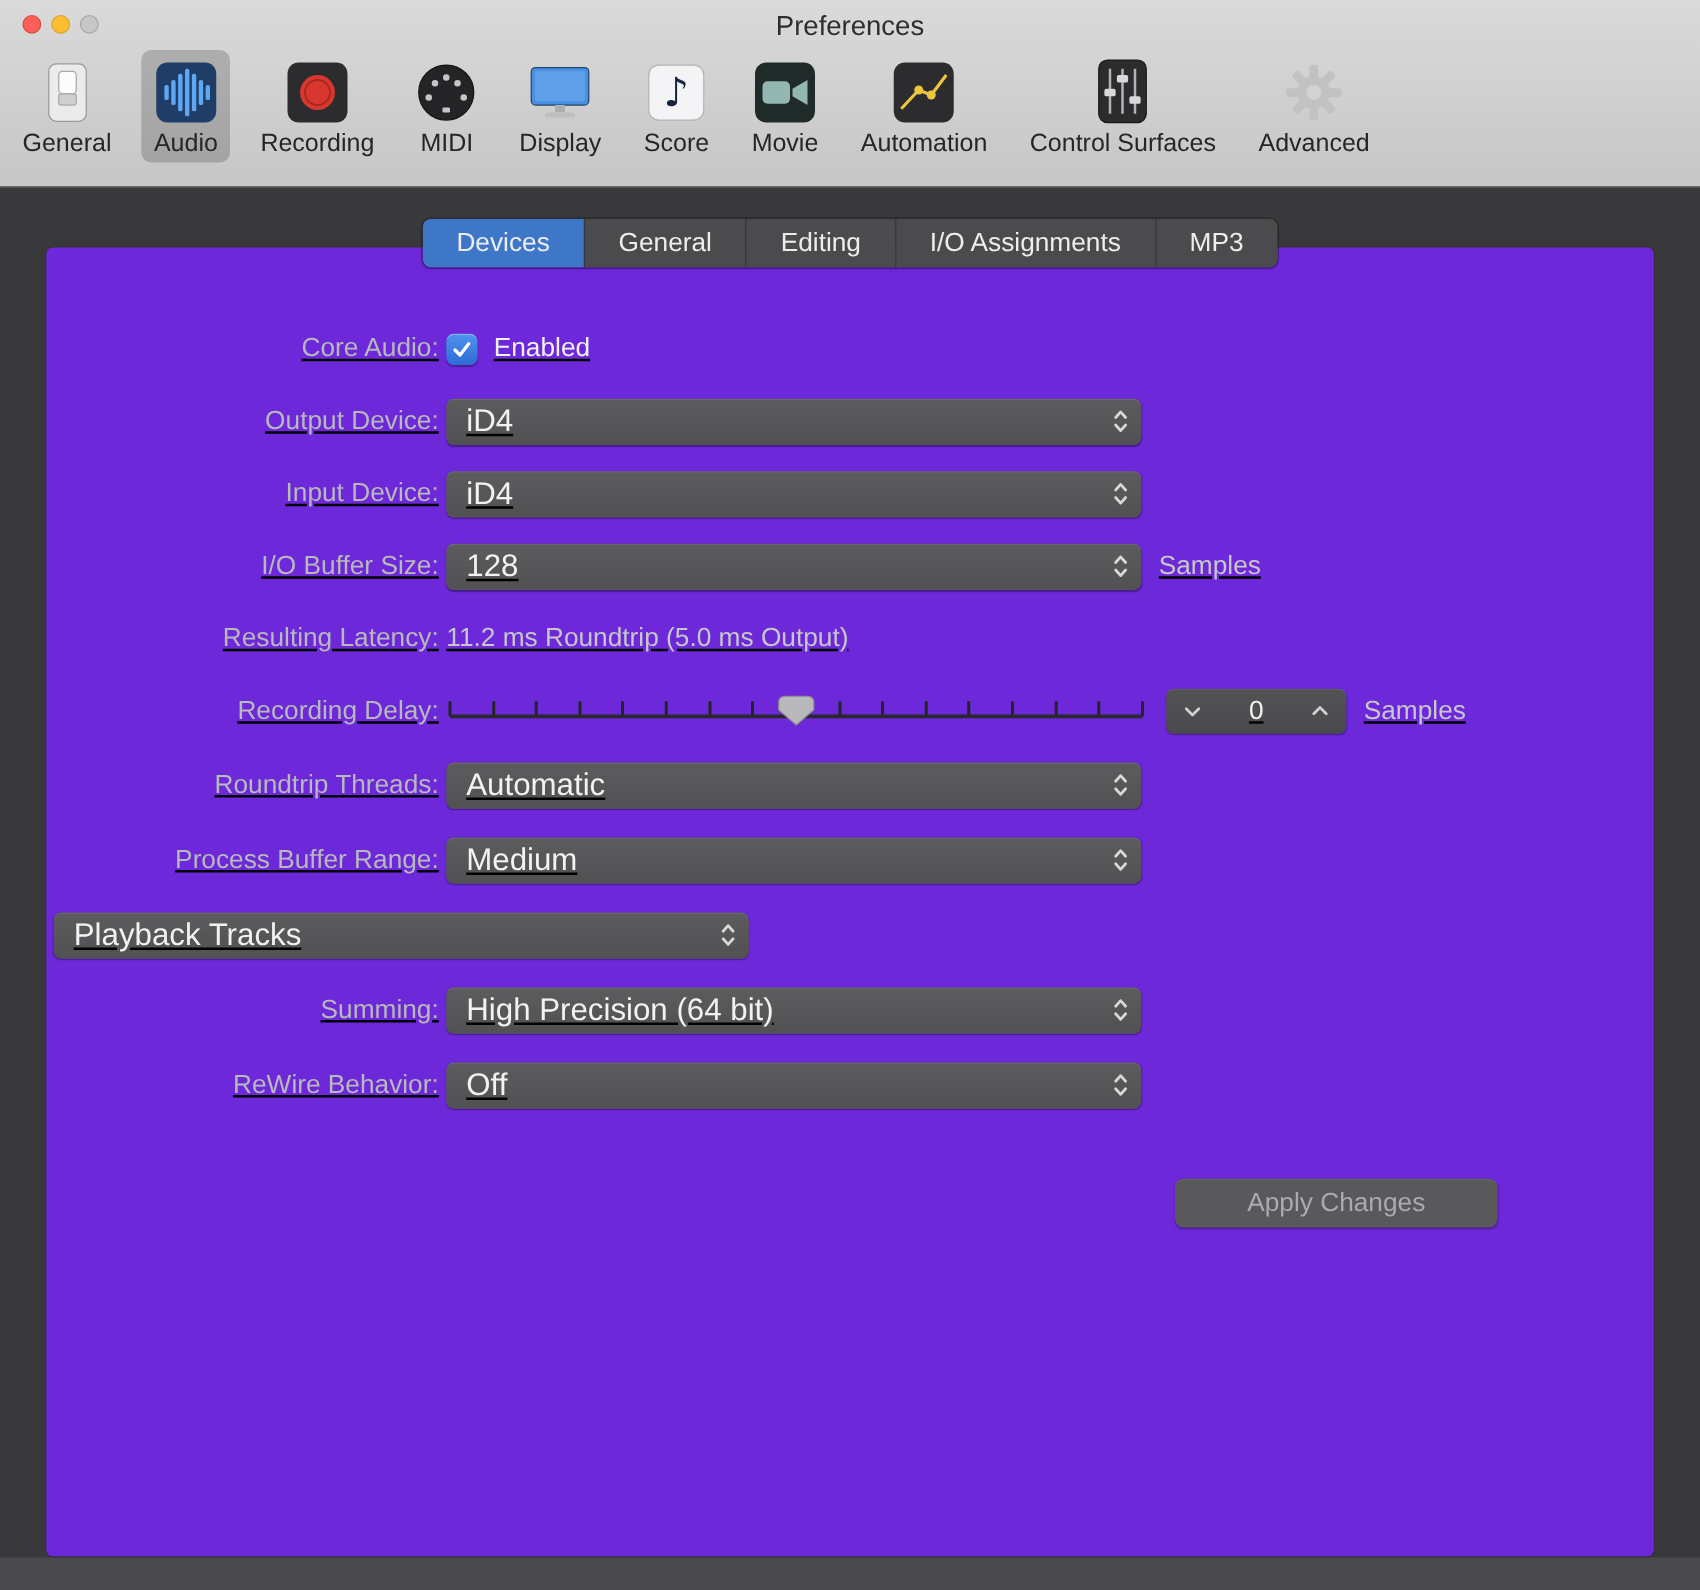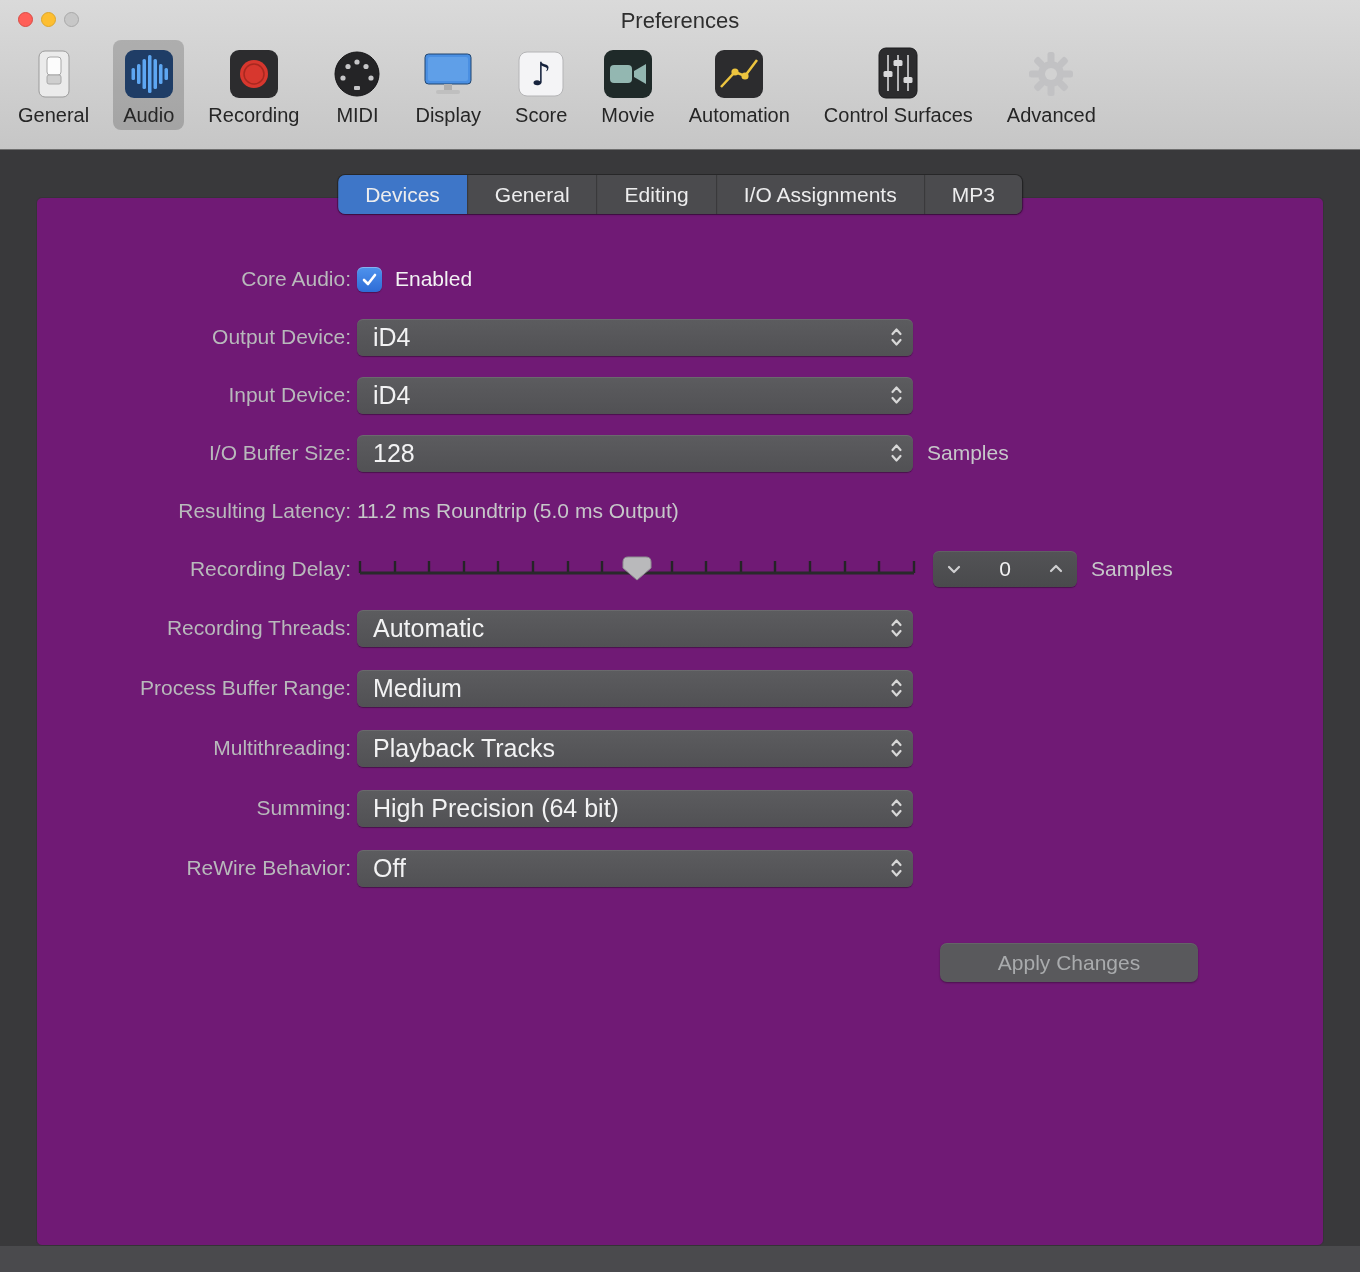--- a/index.html
+++ b/index.html
@@ -37,21 +37,21 @@
   }
   .tb-item.selected { background:rgba(0,0,0,0.18); }
   .tb-icon { height:58px; display:flex; align-items:center; justify-content:center; }
   .tb-label { font-size:20px; color:#262626; margin-top:1px; white-space:nowrap; }
 
   
   .content { position:absolute; top:151px; left:0; right:0; bottom:0; background:#39393b;padding-left:37px; }
   .footer-strip { position:absolute; bottom:0; left:0; width:100%; height:26px; background:#4a4a4d; }
   .panel {
     position:absolute; top:46px; left:36px; right:36px; bottom:26px;
-    background:#701a75; border:1px solid #343436; border-radius:6px;
+    background:#6d28d9; border:1px solid #343436; border-radius:6px;text-decoration:underline;
   }
 
   
   .tabs {
     position:absolute; top:24px; left:50%; transform:translateX(-50%);
     display:flex; height:39px; border-radius:7px; overflow:hidden; z-index:2;
     box-shadow:0 0 0 1px rgba(0,0,0,0.3), 0 1px 2px rgba(0,0,0,0.25);
   }
   .tab {
     background:#4b4b4e; color:#ededee; font-size:21px; line-height:39px;
@@ -393,21 +393,21 @@
               <svg width="16" height="10" viewBox="0 0 16 10">
                   <path d="M3 7 L8 2 L13 7" stroke="#cfcfd1" stroke-width="2.2" fill="none" stroke-linecap="round" stroke-linejoin="round"></path>
                 </svg>
             </span>
           </div>
           <span class="suffix">Samples</span>
         </div>
       </div>
 
       <div class="row tall">
-        <div class="lbl">Recording Threads:</div>
+        <div class="lbl">Roundtrip Threads:</div>
         <div class="ctl">
           <div class="select">
             <span class="val">Automatic</span>
             <span class="chev">
               <svg width="15" height="24" viewBox="0 0 15 24">
                   <g stroke="#d8d8d8" stroke-width="2.2" fill="none" stroke-linecap="round" stroke-linejoin="round">
                     <path d="M3.5 9 L7.5 4.5 L11.5 9"></path>
                     <path d="M3.5 15 L7.5 19.5 L11.5 15"></path>
                   </g>
                 </svg>
@@ -427,21 +427,20 @@
                     <path d="M3.5 9 L7.5 4.5 L11.5 9"></path>
                     <path d="M3.5 15 L7.5 19.5 L11.5 15"></path>
                   </g>
                 </svg>
             </span>
           </div>
         </div>
       </div>
 
       <div class="row tall">
-        <div class="lbl">Multithreading:</div>
         <div class="ctl">
           <div class="select">
             <span class="val">Playback Tracks</span>
             <span class="chev">
               <svg width="15" height="24" viewBox="0 0 15 24">
                   <g stroke="#d8d8d8" stroke-width="2.2" fill="none" stroke-linecap="round" stroke-linejoin="round">
                     <path d="M3.5 9 L7.5 4.5 L11.5 9"></path>
                     <path d="M3.5 15 L7.5 19.5 L11.5 15"></path>
                   </g>
                 </svg>

